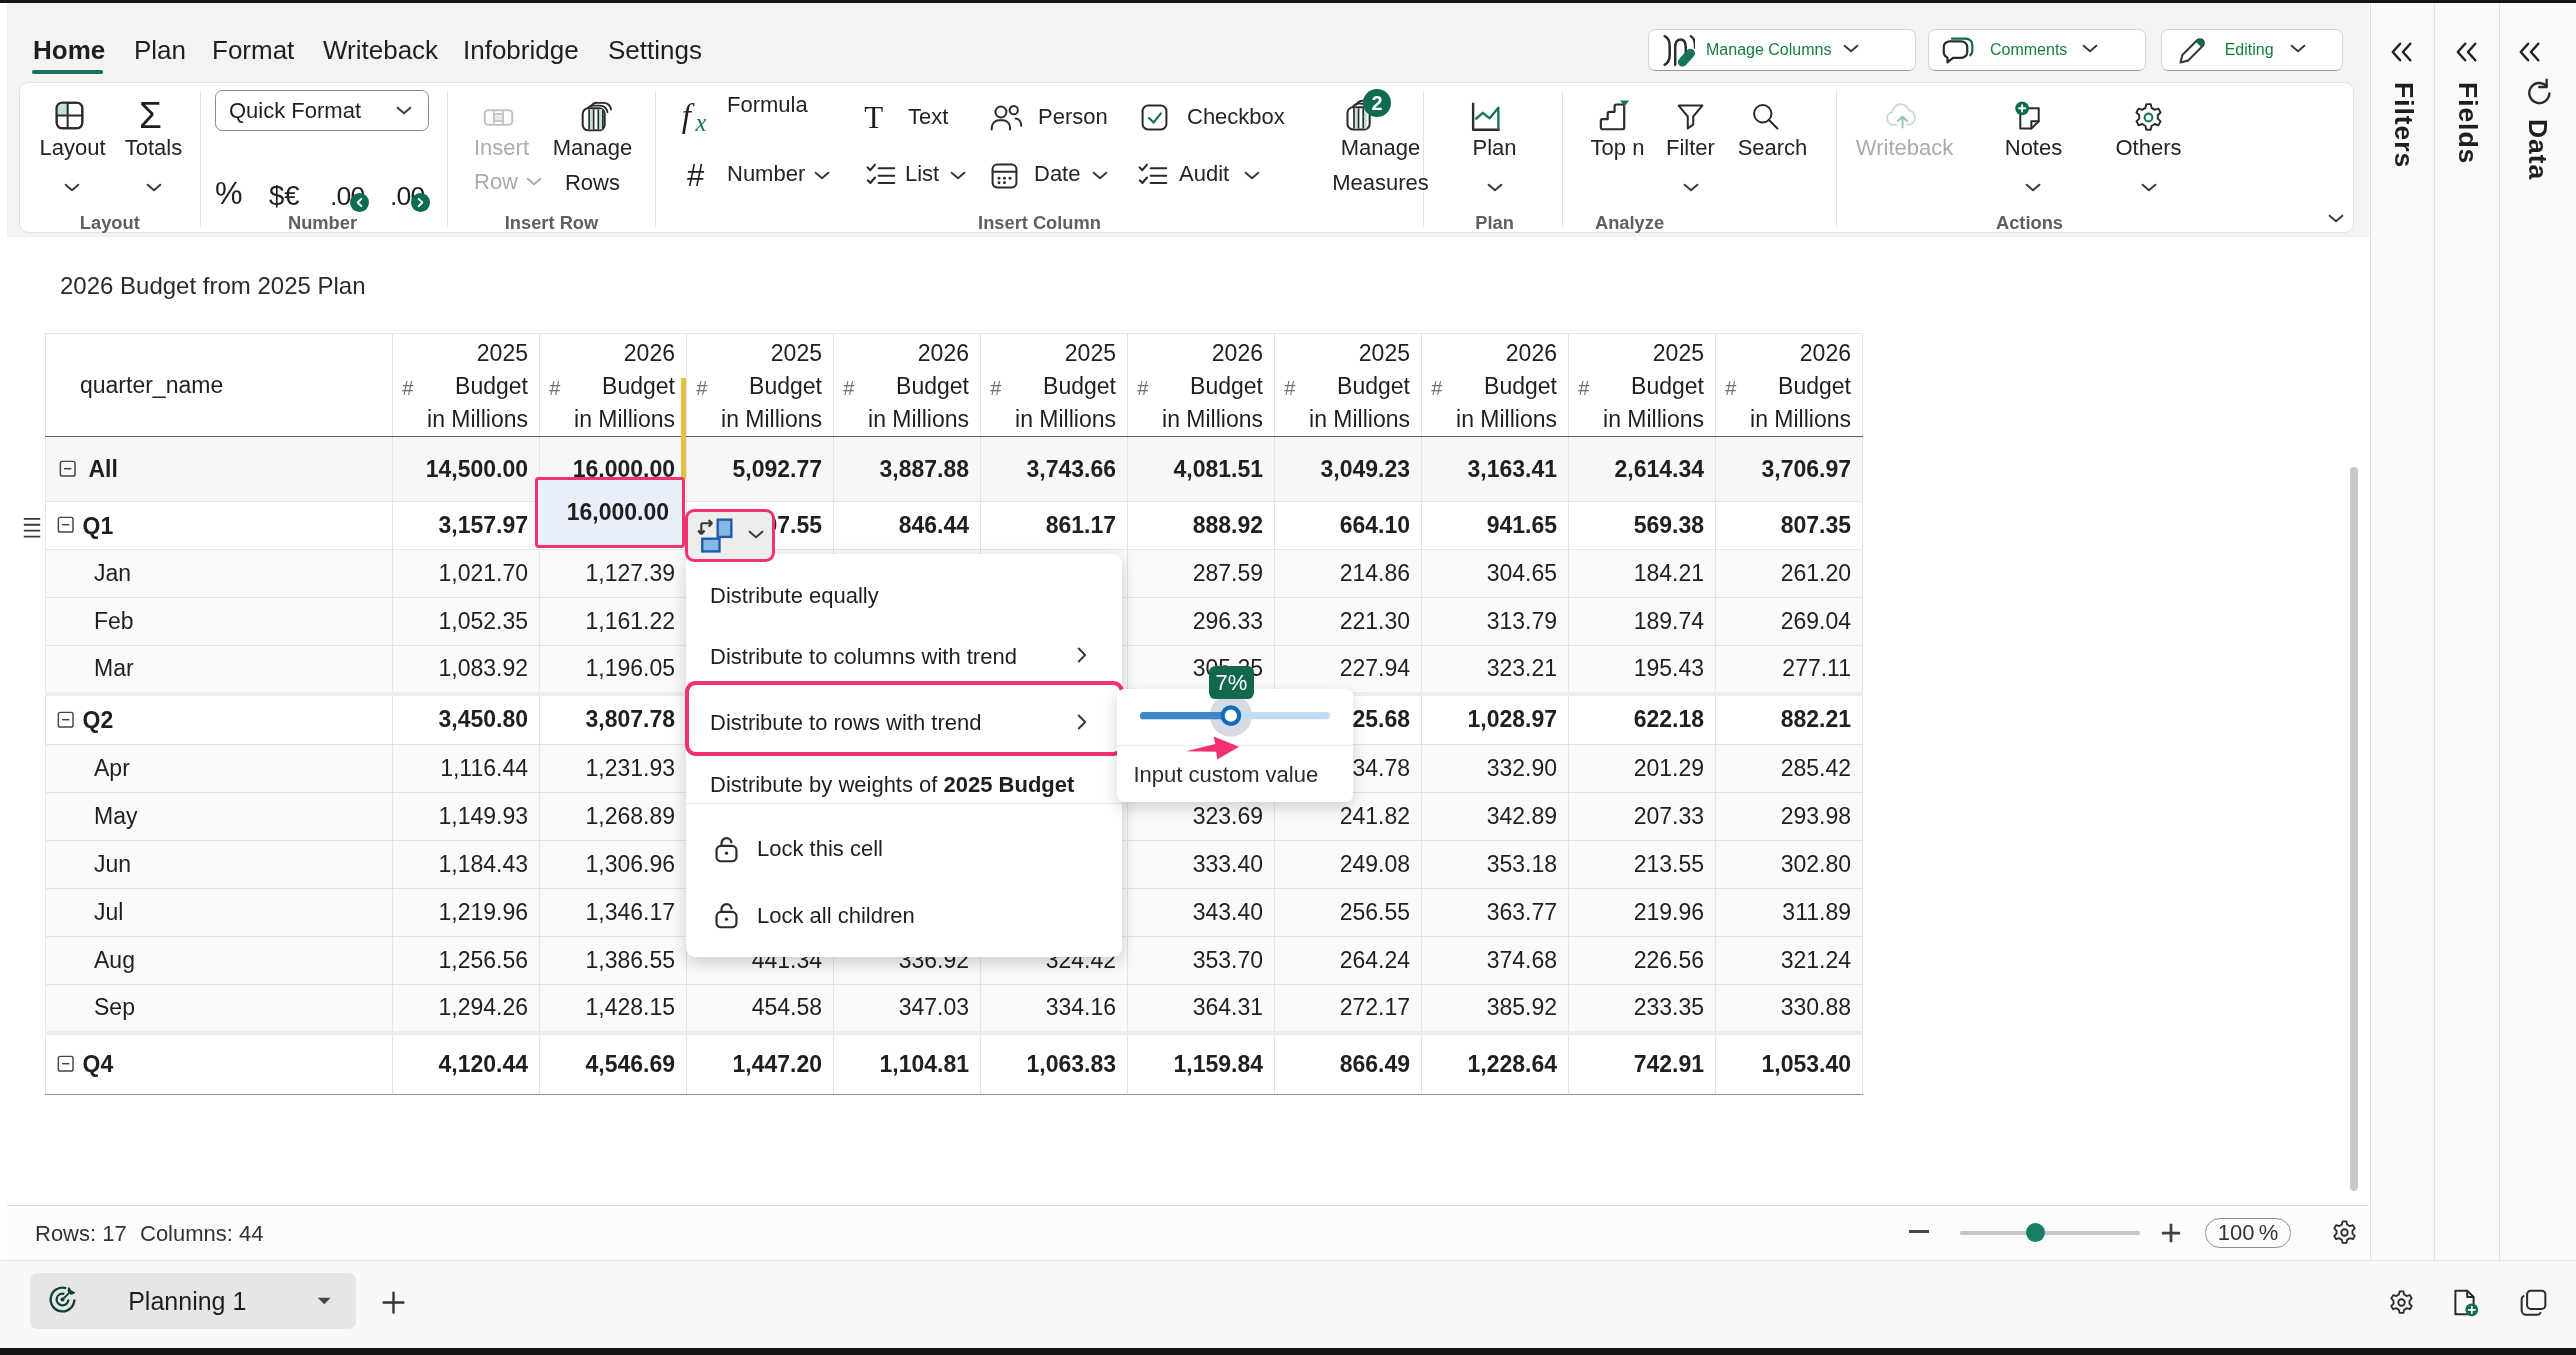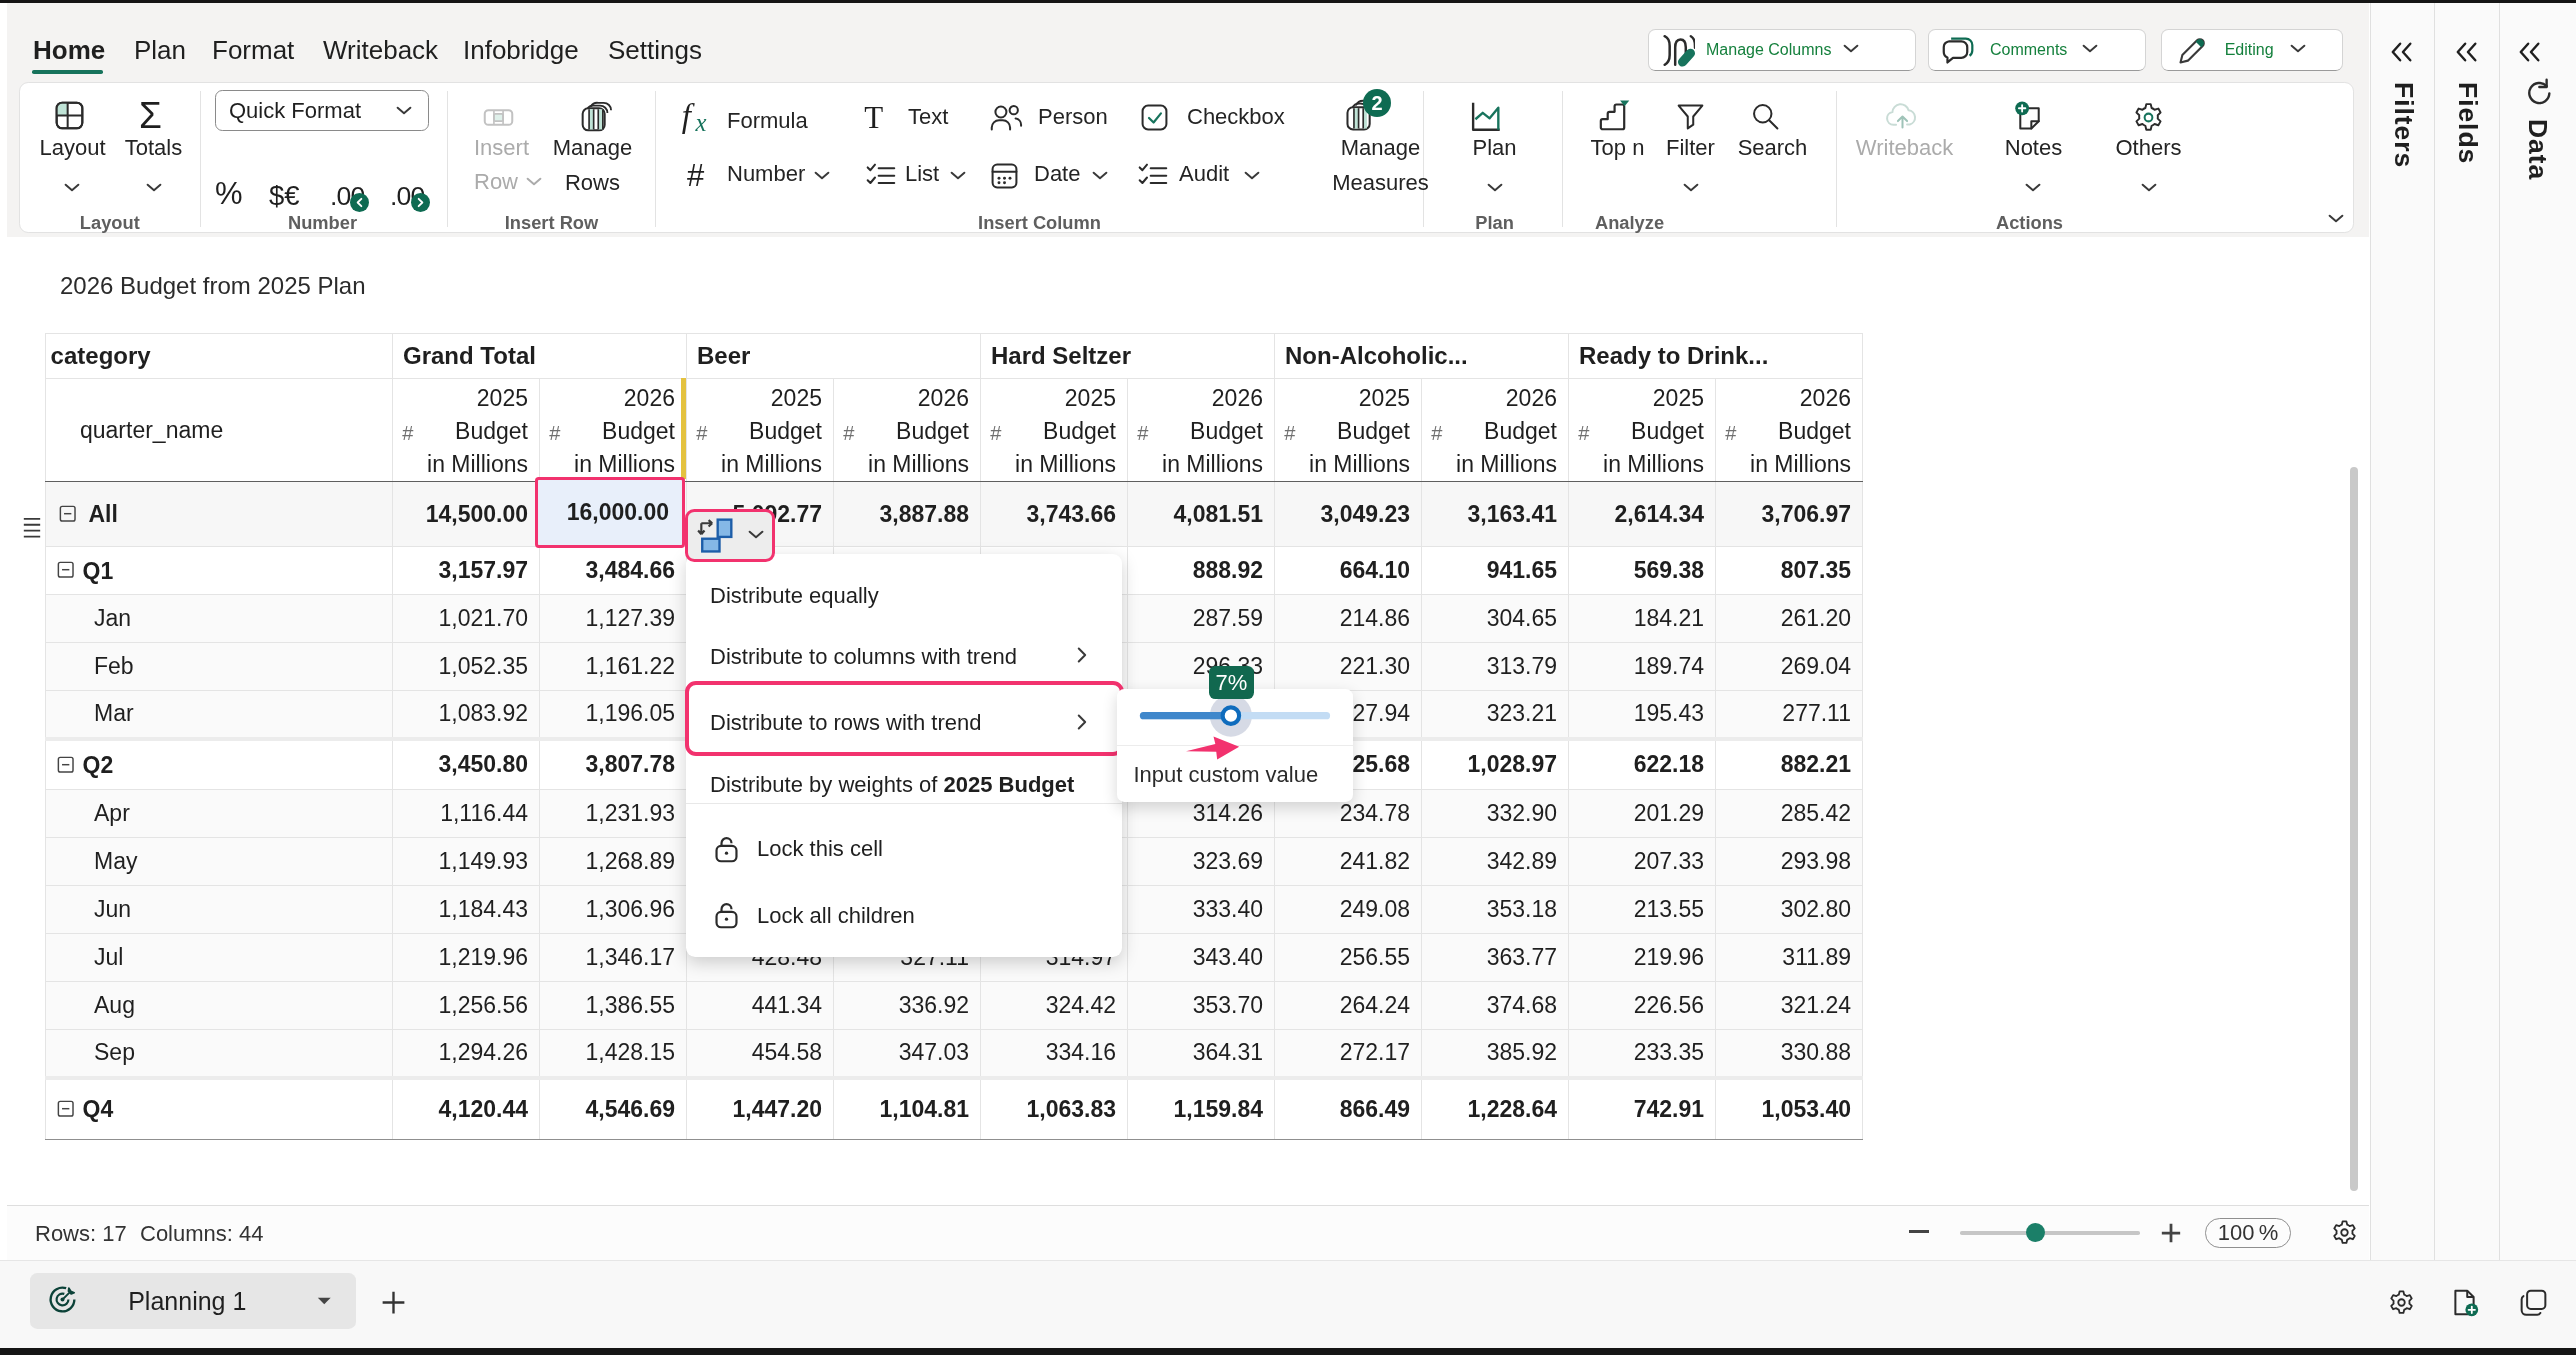--- a/index.html
+++ b/index.html
@@ -212,21 +212,21 @@
     </svg>
   </div>
 <div class="abs rlbl " style="left:510px;top:135px;width:165px;text-align:center">Manage</div>
 <div class="abs rlbl " style="left:510px;top:170px;width:165px;text-align:center">Rows</div>
 <div class="abs ricon" style="left:669px;top:97px;width:55px;height:40px">
     <svg width="37" height="33" viewBox="0 0 40 36">
       <text x="4" y="28" font-family="Liberation Serif,serif" font-style="italic" font-size="36" fill="#1f1f1f">f</text>
       <text x="19" y="33" font-family="Liberation Serif,serif" font-style="italic" font-size="27" fill="#17735c">x</text>
     </svg>
   </div>
-<div class="abs rlbl " style="left:727px;top:108px">Formula</div>
+<div class="abs rlbl " style="left:727px;top:92px">Formula</div>
 <div class="abs ricon" style="left:668px;top:155px;width:55px;height:40px">
     <svg width="31" height="33" viewBox="0 0 34 36">
       <text x="17" y="29" text-anchor="middle" font-family="Liberation Sans,sans-serif" font-size="34" fill="#1f1f1f">#</text>
     </svg>
   </div>
 <div class="abs rlbl " style="left:727px;top:161px">Number</div>
 <div class="abs" style="left:812px;top:169px"><svg width="20" height="13" viewBox="0 0 22 14">
       <path d="M4 4 l7 6 l7 -6" stroke="#3a3a3a" fill="none" stroke-width="2.2" stroke-linecap="round" stroke-linejoin="round"></path>
     </svg></div>
 <div class="abs ricon" style="left:846px;top:97px;width:55px;height:40px">
@@ -385,28 +385,20 @@
       <col style="width:147px">
       <col style="width:147px">
       <col style="width:147px">
       <col style="width:147px">
       <col style="width:147px">
       <col style="width:147px">
       <col style="width:147px">
       <col style="width:147px">
     </colgroup>
     <tbody>
-      <tr class="cat">
-        <td class="rh catlbl">category</td>
-        <td colspan="2" class="glbl">Grand Total</td>
-        <td colspan="2" class="glbl">Beer</td>
-        <td colspan="2" class="glbl">Hard Seltzer</td>
-        <td colspan="2" class="glbl">Non-Alcoholic...</td>
-        <td colspan="2" class="glbl">Ready to Drink...</td>
-      </tr>
       <tr class="chead">
         <td class="rh qlbl">quarter_name</td>
         <td class="ch">
           <span class="hash">#</span>
           <div class="chtxt">
             <div>2025</div>
             <div>Budget</div>
             <div class="inm">in Millions</div>
           </div>
         </td>

